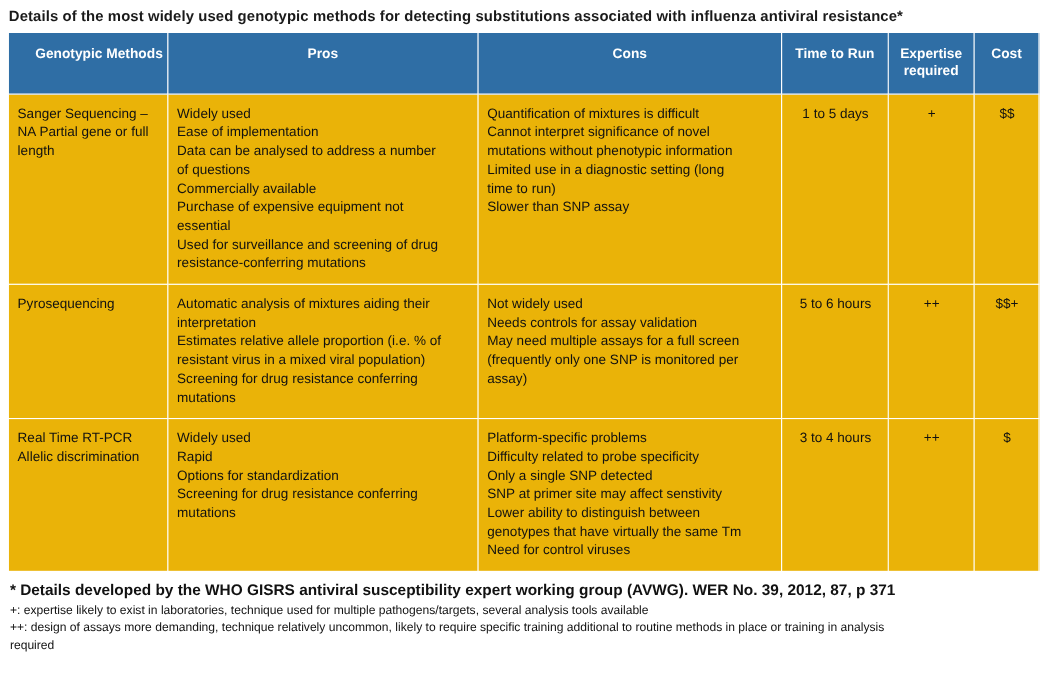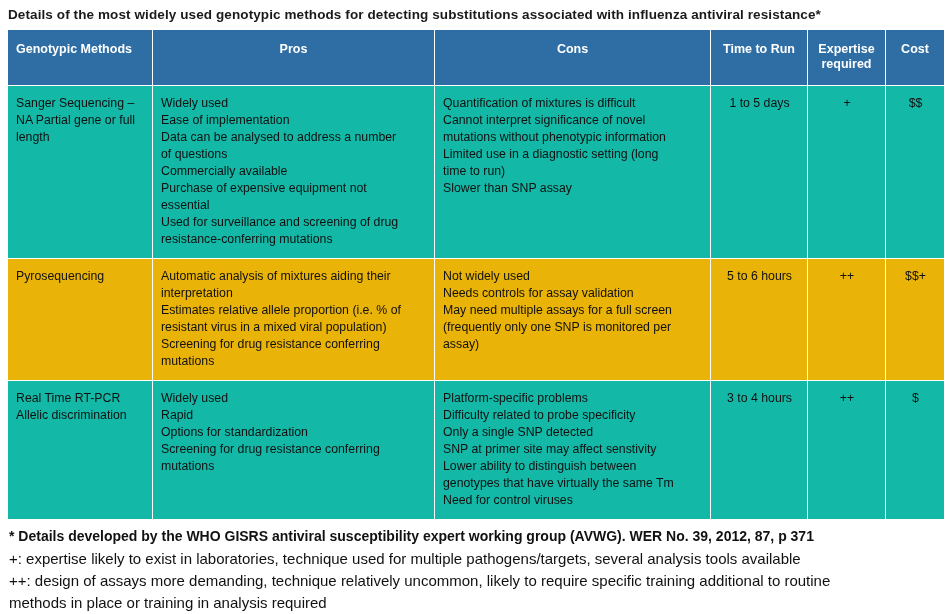--- a/index.html
+++ b/index.html
@@ -43,25 +43,25 @@
     background: #2f6ea5;
     color: #ffffff;
     font-size: 12.5px;
     font-weight: bold;
     text-align: center;
     padding: 12px 4px 13px 4px;
     line-height: 1.2;
     border: 1px solid #ffffff;
   }
   thead th.left-head {
-    text-align: left;
+    text-align: right;
     padding-left: 8px;
   }
   tbody td {
-    background: #14b8a6;
+    background: #eab308;
     font-size: 12.3px;
     line-height: 1.38;
     padding: 9px 7px 10px 8px;
     color: #111111;
   }
   tbody tr.alt td {
     background: #eab308;
   }
   td.center {
     text-align: center;
@@ -85,21 +85,21 @@
     border-top: 0;
   }
   .footnote-main {
     font-size: 14px;
     font-weight: bold;
     color: #111111;
     padding-bottom: 3px;
     line-height: 1.35;
   }
   .footnote {
-    font-size: 15px;
+    font-size: 11px;
     color: #111111;
     line-height: 1.45;
   }
 </style>
 </head>
 <body>
 
 <div class="page">
 
   <div class="doc-title">Details of the most widely used genotypic methods for detecting substitutions associated with influenza antiviral resistance*</div>

